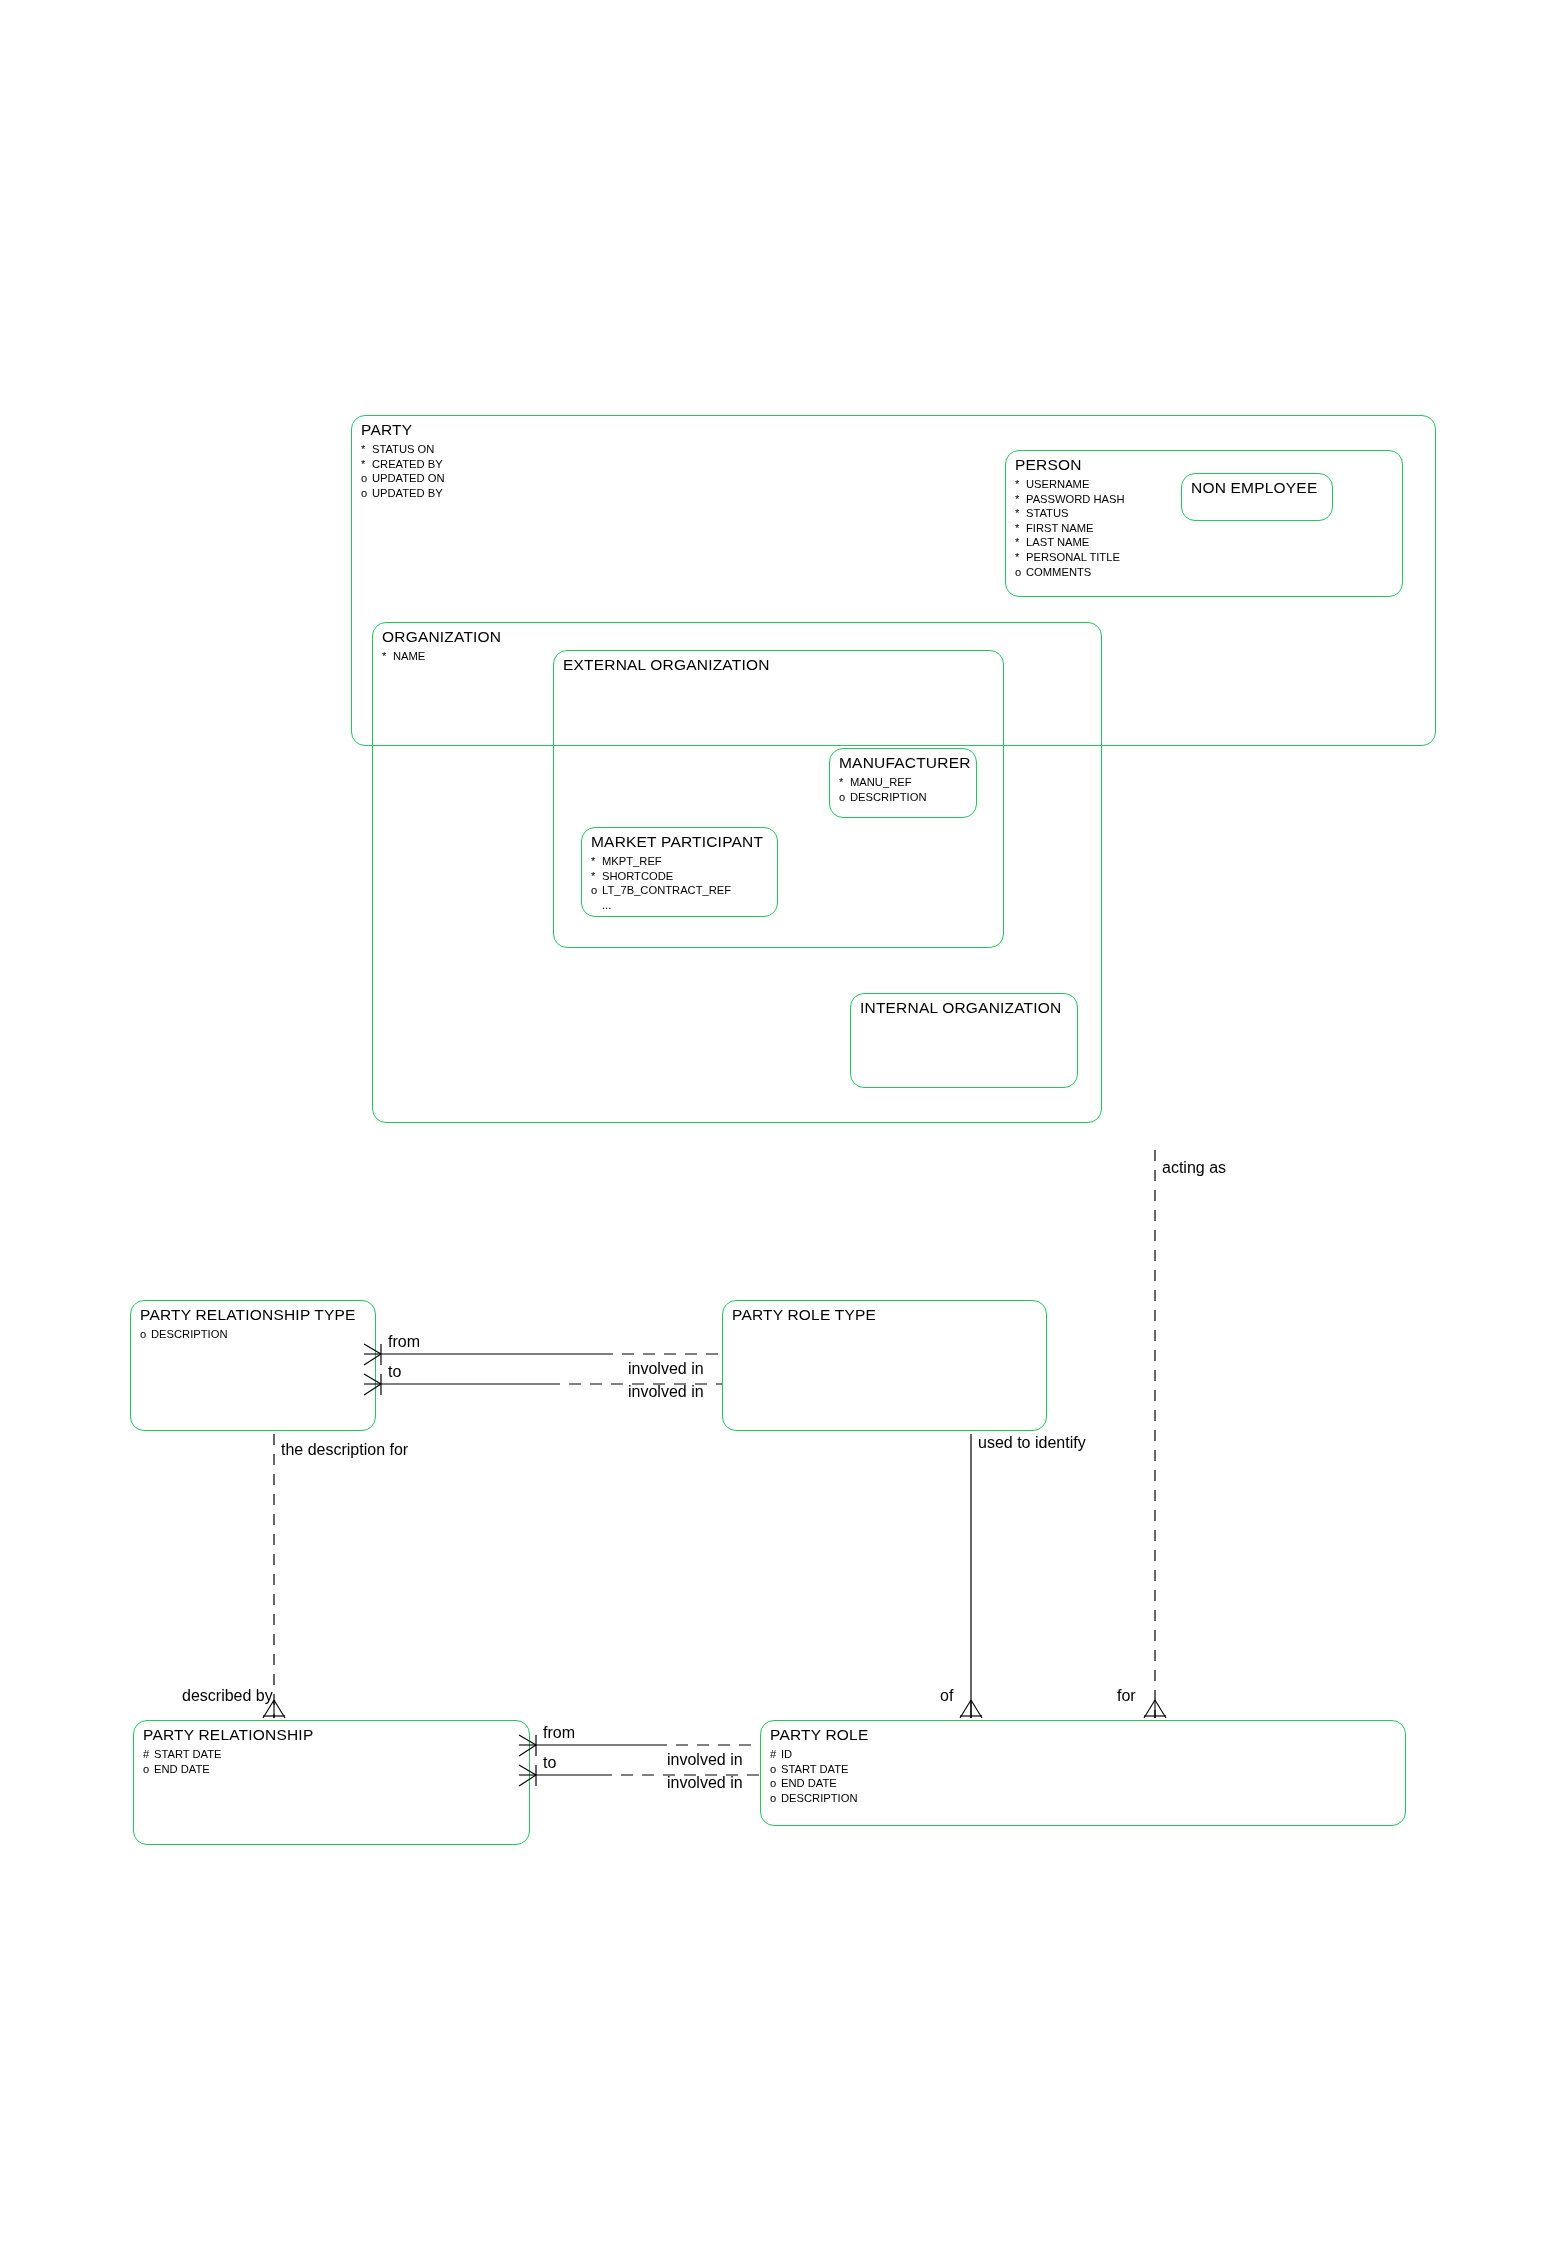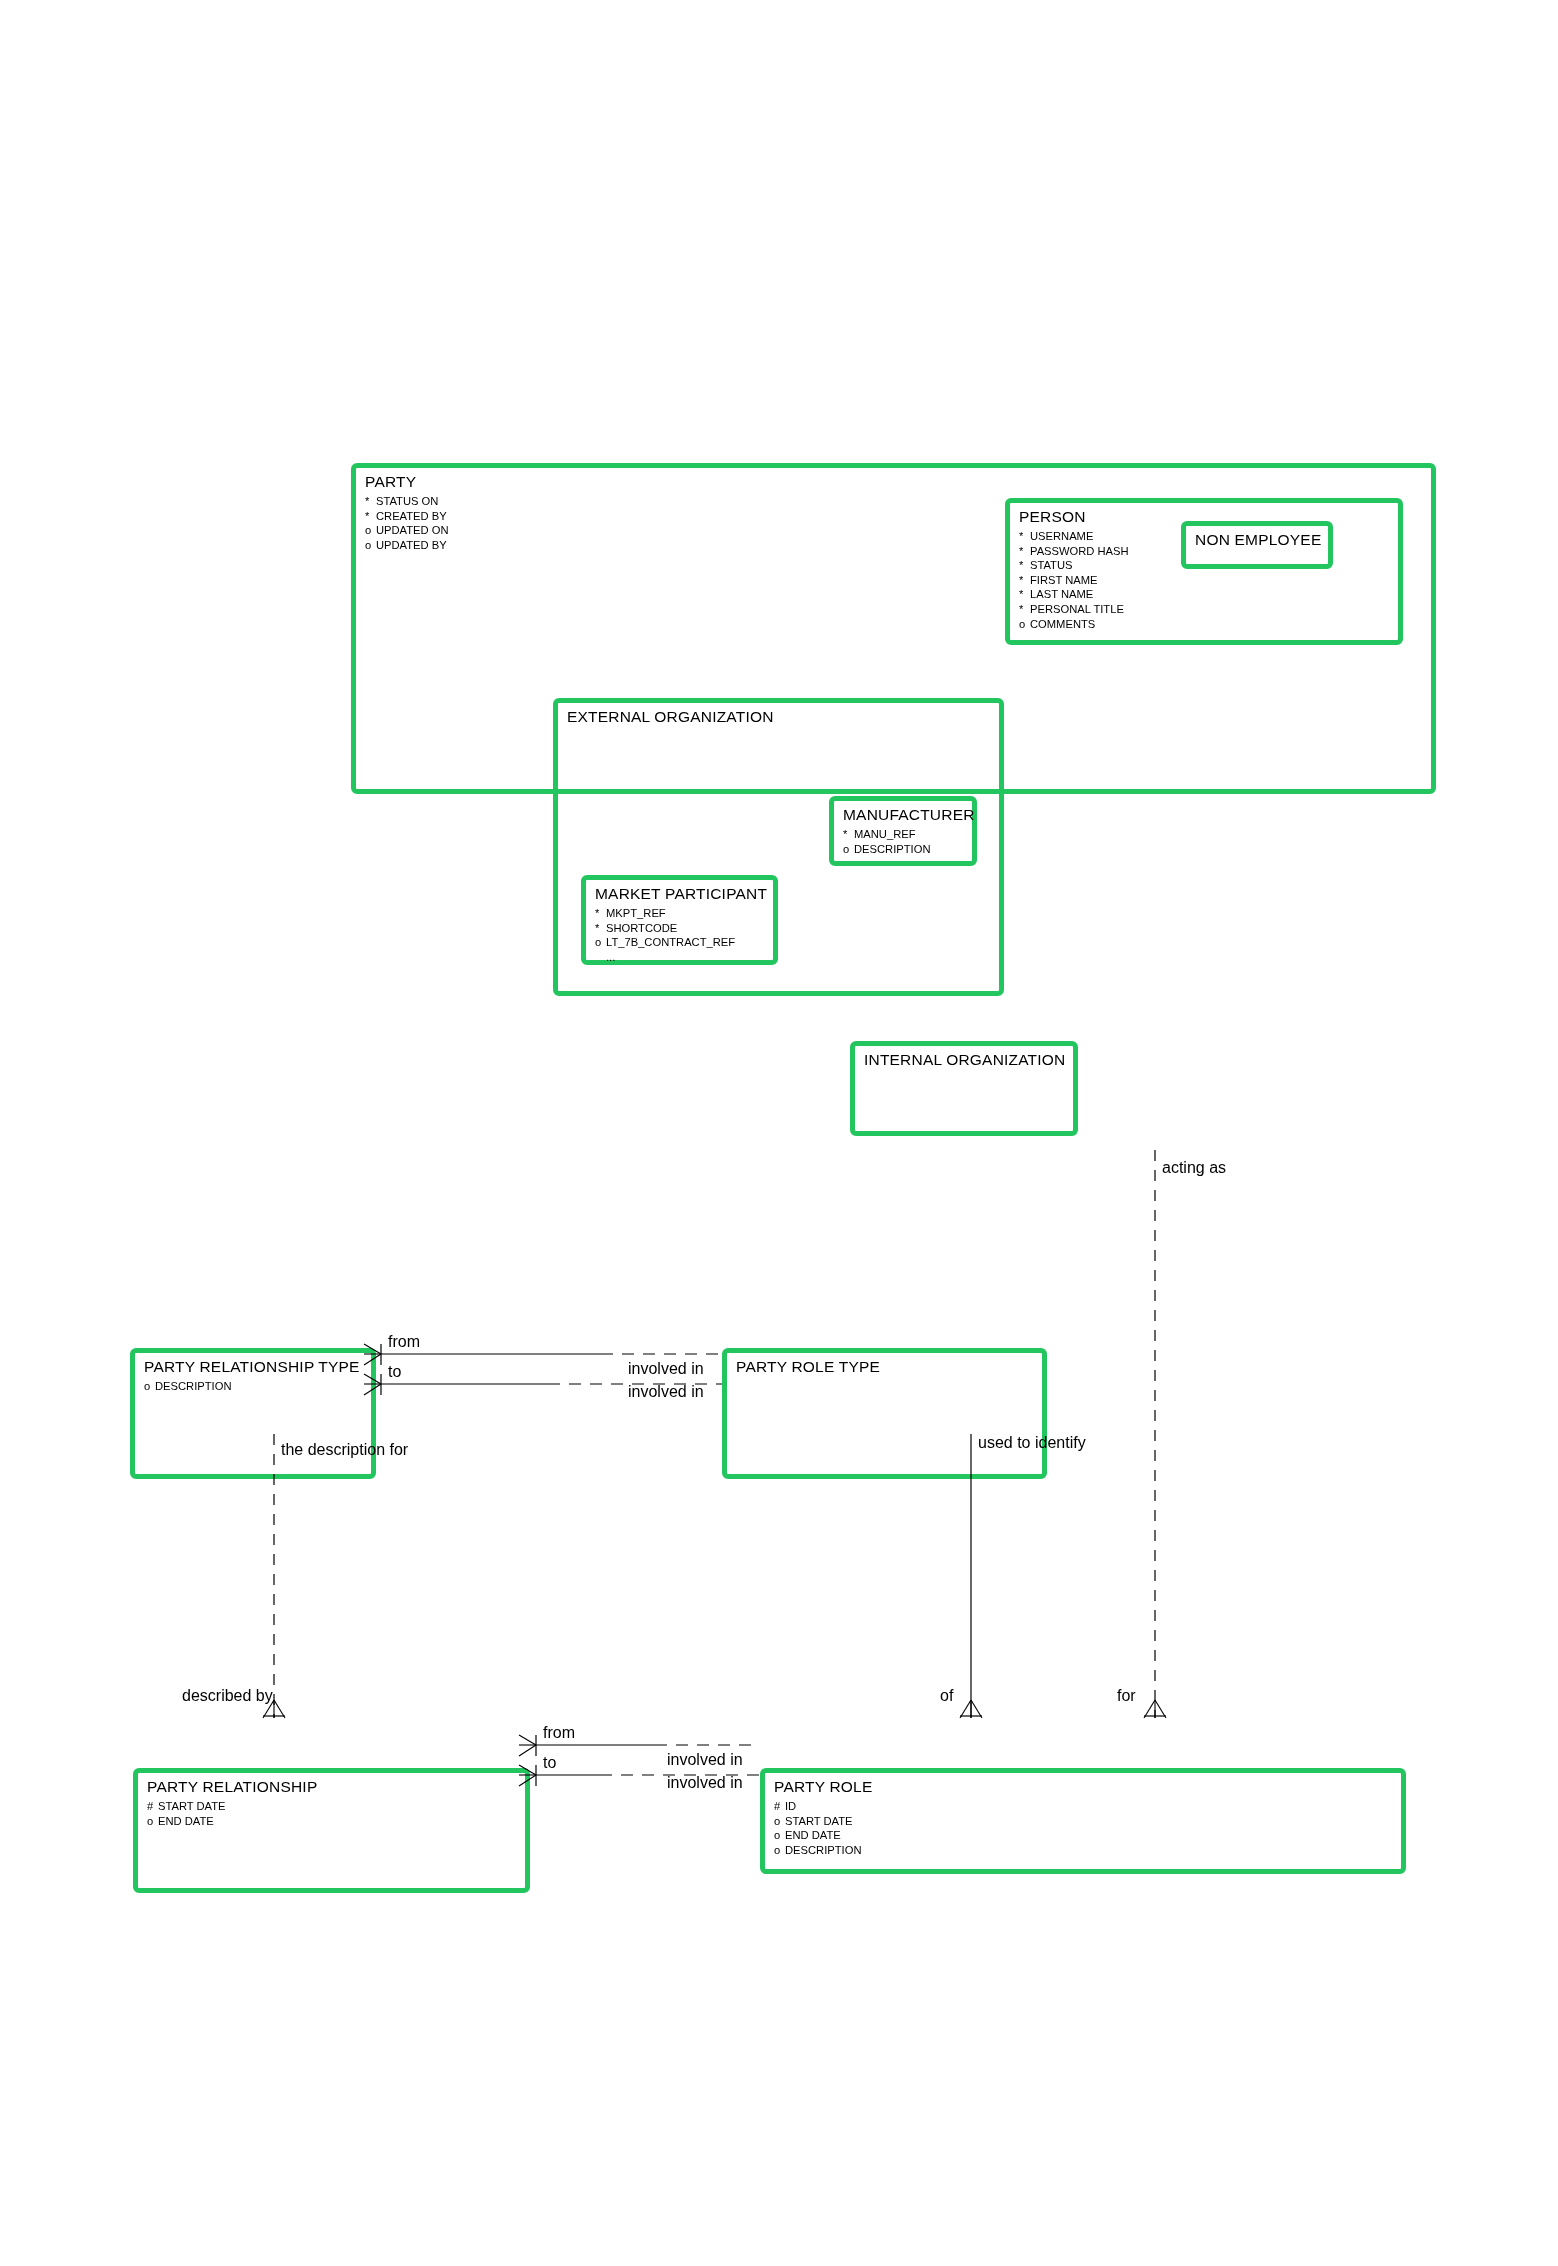--- a/index.html
+++ b/index.html
@@ -14,24 +14,23 @@
   #canvas {
     position: relative;
     width: 1558px;
     height: 2266px;
     background: #ffffff;
     overflow: hidden;
   }
   .entity {
     position: absolute;
     box-sizing: border-box;
-    border: 5px solid #22c55e;
-    border-radius: 6px;
+    border: 1px solid #22c55e;
+    border-radius: 14px;
     background: transparent;
-    margin-top: 48px;
   }
   .entity > .ent-title {
     position: absolute;
     left: 9px;
     top: 5px;
     font-size: 15.5px;
     letter-spacing: 0.2px;
     white-space: nowrap;
     line-height: 1.15;
   }
@@ -95,20 +94,26 @@
       <span class="row"><span class="mark">*</span><span>LAST NAME</span></span>
       <span class="row"><span class="mark">*</span><span>PERSONAL TITLE</span></span>
       <span class="row"><span class="mark">o</span><span>COMMENTS</span></span>
     </div>
   </div>
 
   <div class="entity" style="left:1181px; top:473px; width:152px; height:48px;">
     <div class="ent-title">NON EMPLOYEE</div>
   </div>
 
+  <div class="entity" style="left:372px; top:622px; width:730px; height:501px;">
+    <div class="ent-title">ORGANIZATION</div>
+    <div class="attrs">
+      <span class="row"><span class="mark">*</span><span>NAME</span></span>
+    </div>
+  </div>
 
   <div class="entity" style="left:553px; top:650px; width:451px; height:298px;">
     <div class="ent-title">EXTERNAL ORGANIZATION</div>
   </div>
 
   <div class="entity" style="left:829px; top:748px; width:148px; height:70px;">
     <div class="ent-title">MANUFACTURER</div>
     <div class="attrs">
       <span class="row"><span class="mark">*</span><span>MANU_REF</span></span>
       <span class="row"><span class="mark">o</span><span>DESCRIPTION</span></span>

